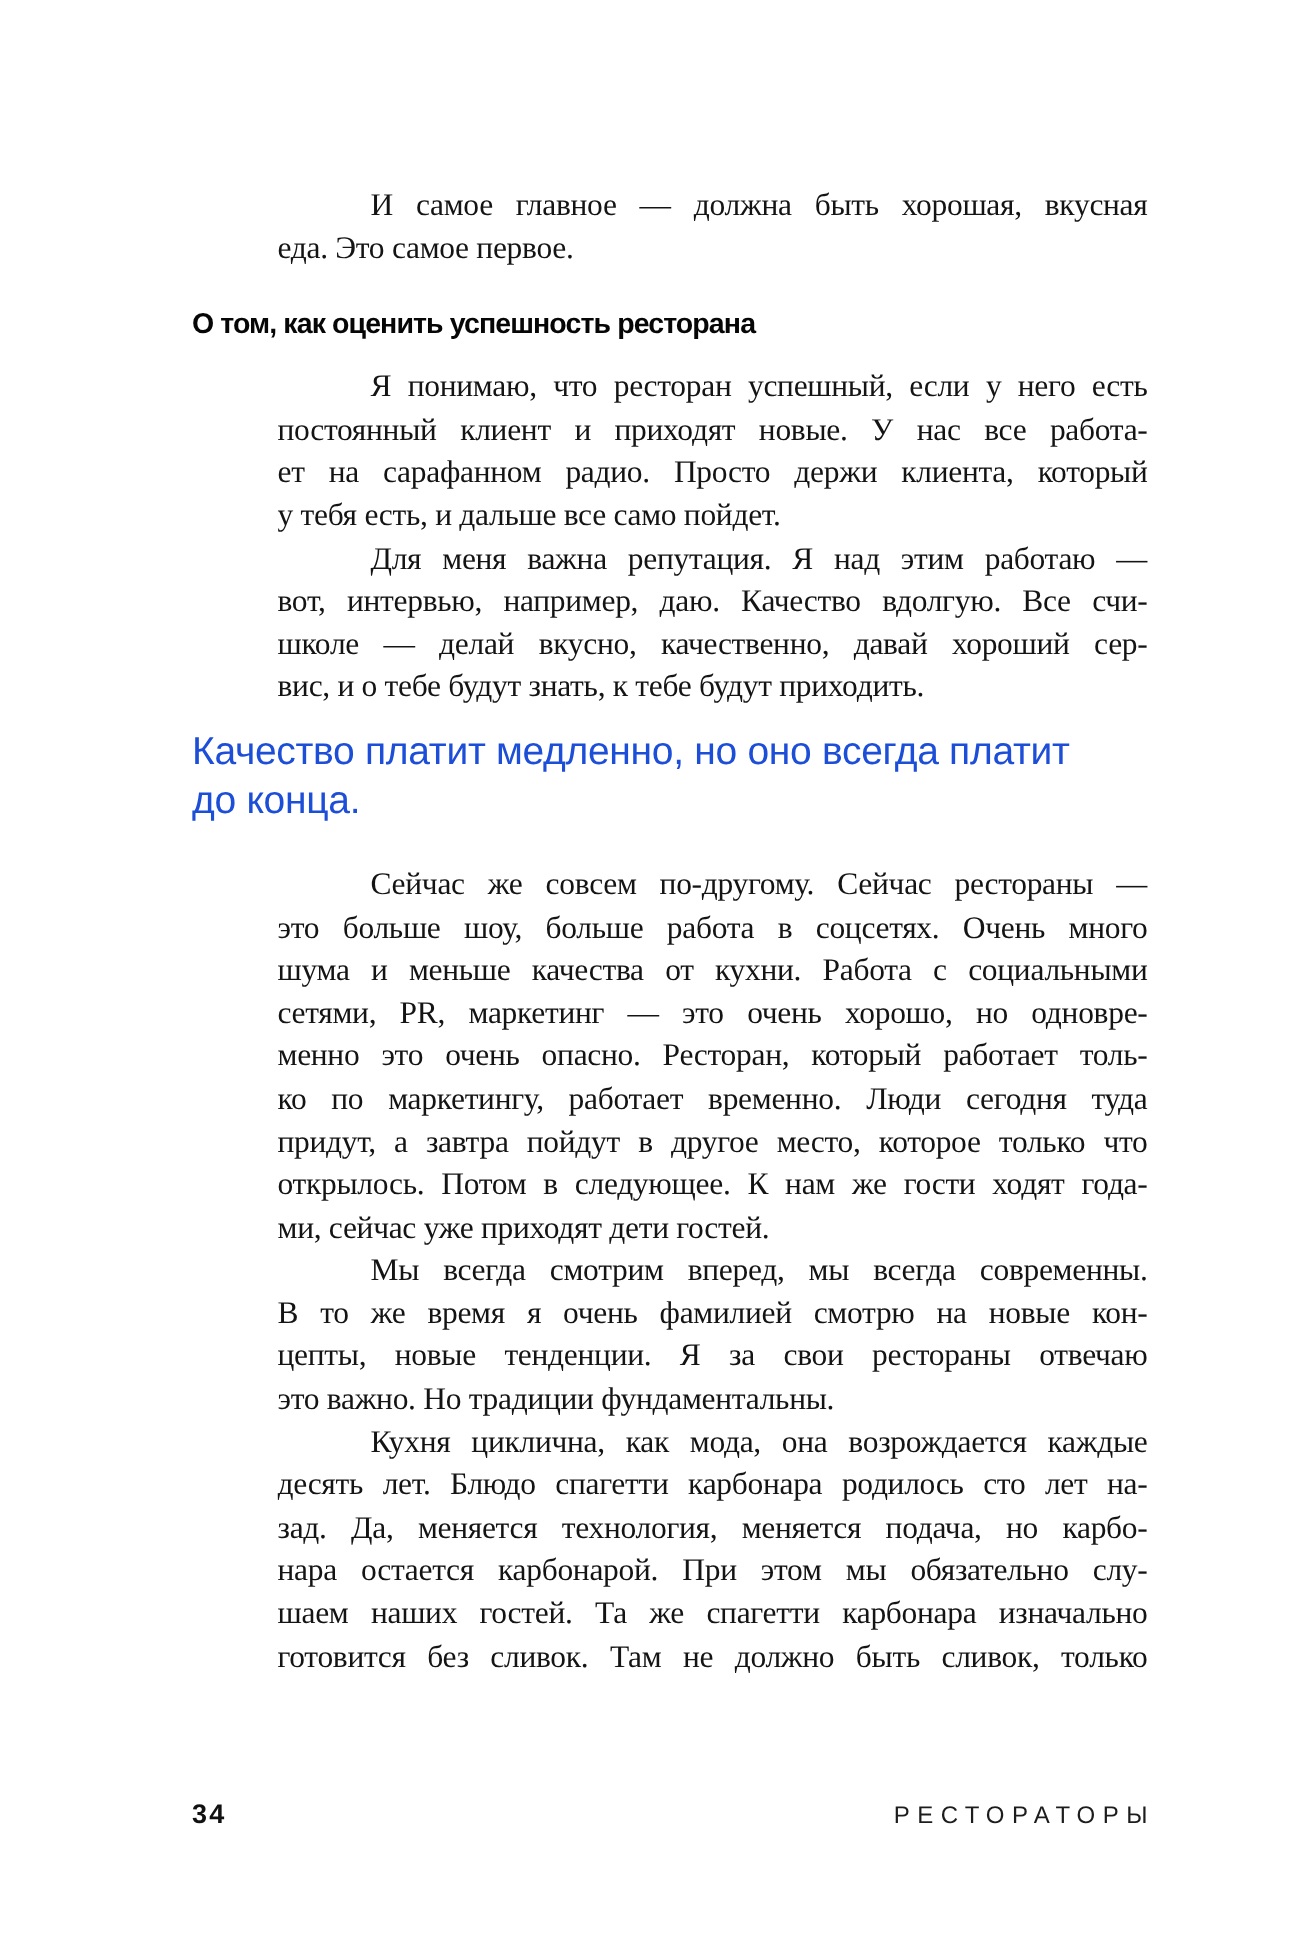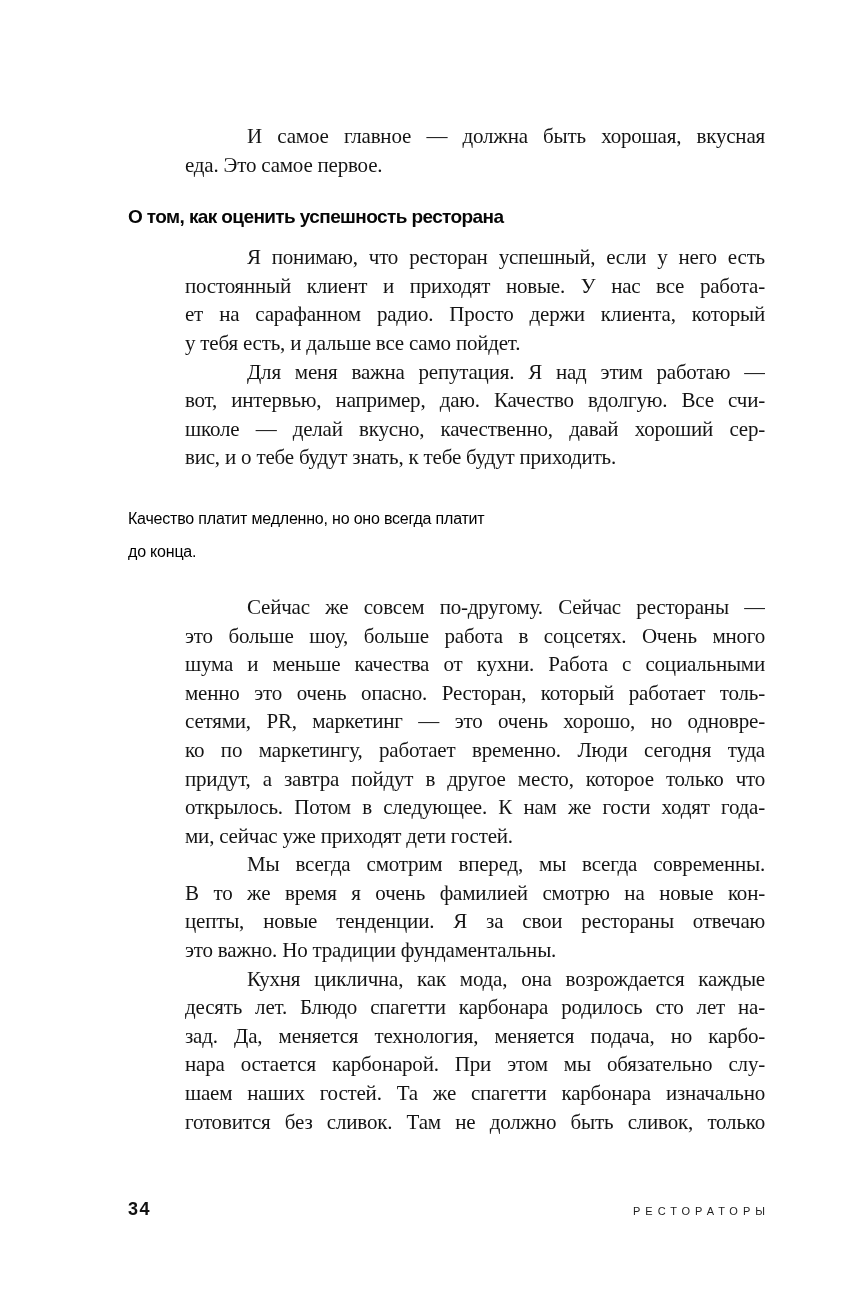--- a/index.html
+++ b/index.html
@@ -48,25 +48,25 @@
   .section-heading {
     margin: 21px 0 9px 0;
     font-family: "Liberation Sans", sans-serif;
     font-weight: bold;
     font-size: 19px;
     line-height: 34px;
     letter-spacing: -0.6px;
     color: #060606;
   }
   .pull-quote {
-    margin: 30px 0 25px 0;
+    margin: 12px 0 25px 0;
     width: 600px;
     font-family: "Liberation Sans", sans-serif;
-    font-size: 16px;
-    color: #000000;
+    font-size: 26px;
+    color: #1d4ed8;
     letter-spacing: -0.2px;
   }
   .pull-quote .line {
     height: 33px;
     line-height: 33px;
     overflow: hidden;
     text-align: left;
     text-align-last: left;
   }
   .footer {
@@ -79,21 +79,21 @@
     align-items: baseline;
     font-family: "Liberation Sans", sans-serif;
   }
   .page-number {
     font-weight: bold;
     font-size: 18px;
     letter-spacing: 1.5px;
     color: #111111;
   }
   .running-title {
-    font-size: 11px;
+    font-size: 16px;
     letter-spacing: 5px;
     margin-right: -5px; 
     color: #1c1c1c;
   }
 </style>
 </head>
 <body>
 
 <div class="page">
   <div class="main">
@@ -121,22 +121,22 @@
 
     <div class="pull-quote">
         <div class="line">Качество платит медленно, но оно всегда платит</div>
         <div class="line last">до конца.</div>
       </div>
 
     <div class="body-block para">
         <div class="line">Сейчас же совсем по-другому. Сейчас рестораны —</div>
         <div class="line">это больше шоу, больше работа в соцсетях. Очень много</div>
         <div class="line">шума и меньше качества от кухни. Работа с социальными</div>
+        <div class="line">сетями, PR, маркетинг — это очень хорошо, но одновре-</div>
         <div class="line">менно это очень опасно. Ресторан, который работает толь-</div>
-        <div class="line">сетями, PR, маркетинг — это очень хорошо, но одновре-</div>
         <div class="line">ко по маркетингу, работает временно. Люди сегодня туда</div>
         <div class="line">придут, а завтра пойдут в другое место, которое только что</div>
         <div class="line">открылось. Потом в следующее. К нам же гости ходят года-</div>
         <div class="line last">ми, сейчас уже приходят дети гостей.</div>
       </div>
 
     <div class="body-block para">
         <div class="line">Мы всегда смотрим вперед, мы всегда современны.</div>
         <div class="line">В то же время я очень фамилией смотрю на новые кон-</div>
         <div class="line">цепты, новые тенденции. Я за свои рестораны отвечаю</div>

